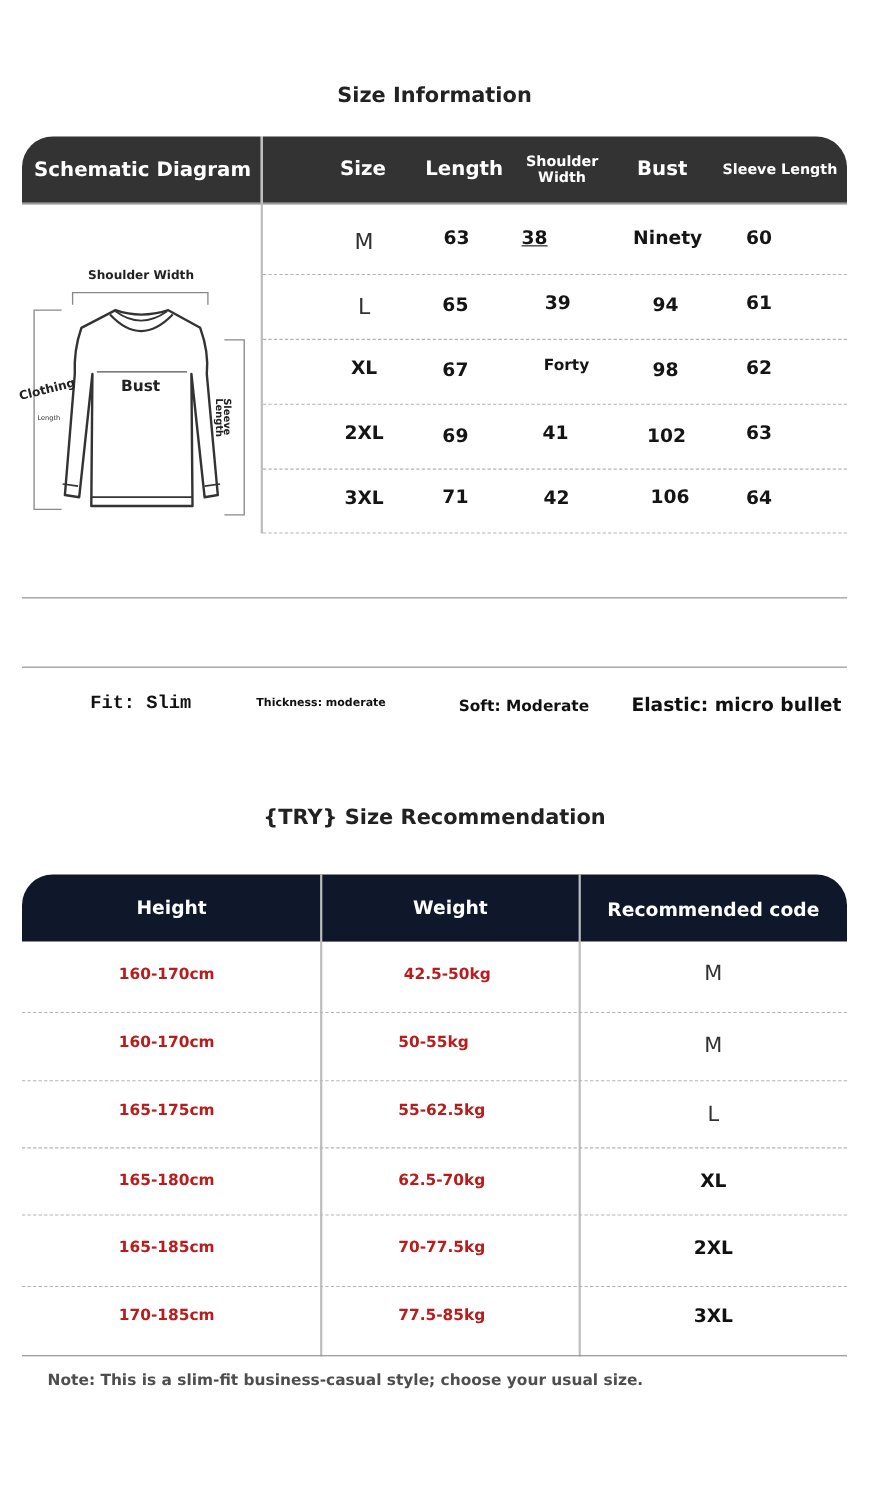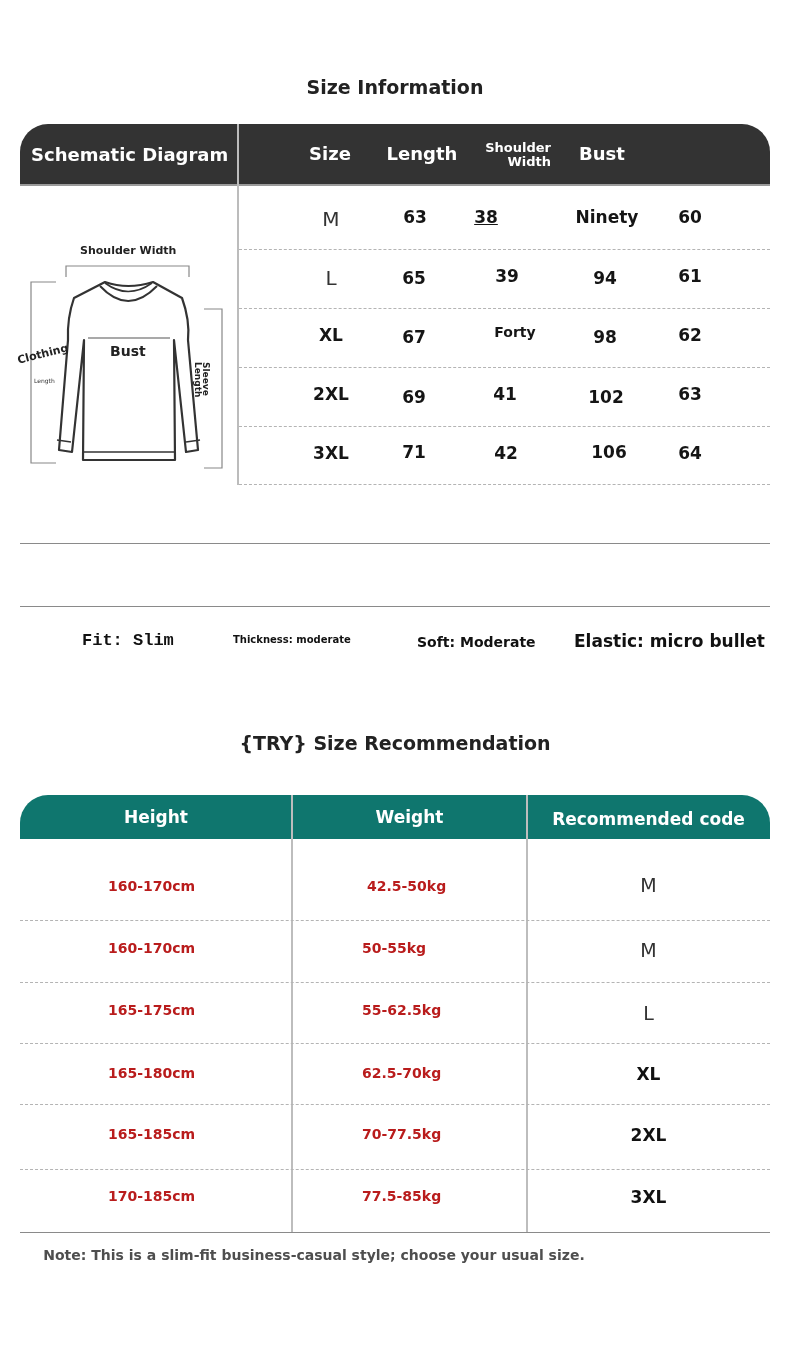--- a/index.html
+++ b/index.html
@@ -23,42 +23,42 @@
       border-top-left-radius: 28px;
       display: flex; align-items: center; padding-left: 11px;
       font-size: 18px;
     }
     .hdr-right {
       left: 239px; top: 124px; width: 531px; height: 61px;
       border-top-right-radius: 28px;
     }
     .hdr-divider { position: absolute; left: 237px; top: 124px; width: 2px; height: 361px; background: #bcbcbc; }
     .hdr-base { position: absolute; left: 20px; top: 184px; width: 750px; height: 2px; background: #9a9a9a; }
-    .hcell { position: absolute; top: 0; height: 61px; display: flex; align-items: center; justify-content: center; text-align: right; line-height: 1.05; }
+    .hcell { position: absolute; top: 0; height: 61px; display: flex; align-items: center; justify-content: center; text-align: center; line-height: 1.05; }
 
     .row-line {
       position: absolute; left: 239px; width: 531px; height: 0;
       border-top: 1px dashed #b4b4b4;
     }
     .cell { position: absolute; font-size: 17px; font-weight: bold; color: #151515; text-align: center; width: 90px; }
 
     
     .diagram { position: absolute; left: 0; top: 230px; width: 240px; height: 250px; }
 
     
     .hline { position: absolute; left: 20px; width: 750px; height: 1px; background: #8a8a8a; }
     .unit-note {
       position: absolute; left: 0; top: 555px; width: 790px; text-align: center;
       font-size: 17px; font-weight: bold; color: #4a4a4a; line-height: 22px;
     }
     .attr { position: absolute; top: 630px; font-weight: bold; color: #111; white-space: nowrap; }
 
     
     .rhdr {
-      position: absolute; top: 795px; height: 44px; background: #0f766e; color: #fff;
+      position: absolute; top: 795px; height: 61px; background: #0f172a; color: #fff;
       font-weight: bold; font-size: 17px; display: flex; align-items: center; justify-content: center;
     }
     .rcol-div { position: absolute; top: 795px; width: 2px; height: 438px; background: #bdbdbd; }
     .rrow-line { position: absolute; left: 20px; width: 750px; height: 0; border-top: 1px dashed #b4b4b4; }
     .rcell { position: absolute; font-size: 14px; font-weight: bold; color: #b91c1c; white-space: nowrap; }
     .rcode { position: absolute; left: 527px; width: 243px; text-align: center; font-size: 19px; color: #333; }
     .rcode.light { font-weight: normal; }
     .rcode.heavy { font-weight: bold; font-size: 17px; color: #111; }
     .rbottom { position: absolute; left: 20px; top: 1232px; width: 750px; height: 1px; background: #8a8a8a; }
     .final-note {
@@ -70,20 +70,21 @@
 <body>
 
 <div class="section-title" style="top:76px;">Size Information</div>
 
 <div class="hdr hdr-left">Schematic Diagram</div>
 <div class="hdr hdr-right">
   <div class="hcell" style="left:51px;width:80px;font-size:18px;">Size</div>
   <div class="hcell" style="left:138px;width:90px;font-size:18px;">Length</div>
   <div class="hcell" style="left:232px;width:80px;font-size:13px;">Shoulder Width</div>
   <div class="hcell" style="left:323px;width:80px;font-size:18px;">Bust</div>
+  <div class="hcell" style="left:410px;width:120px;font-size:13px;">Sleeve Length</div>
 </div>
 <div class="hdr-base"></div>
 <div class="hdr-divider"></div>
 
 <div class="diagram">
   <svg width="240" height="250" viewBox="0 0 240 250">
 
     <polyline points="66,47 66,36 189,36 189,47" fill="none" stroke="#888" stroke-width="1.2"></polyline>
 
     <polyline points="56,52 31,52 31,233 56,233" fill="none" stroke="#888" stroke-width="1.2"></polyline>

